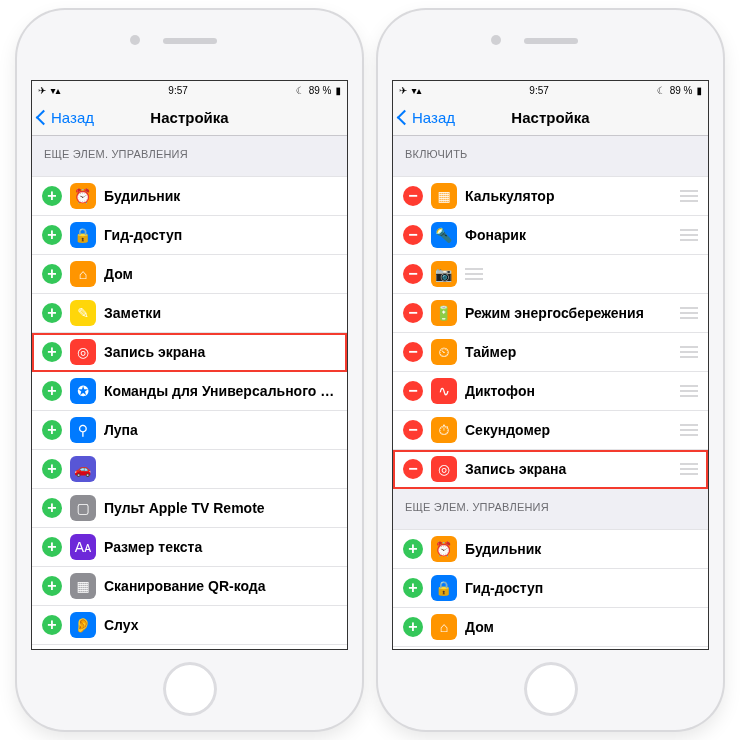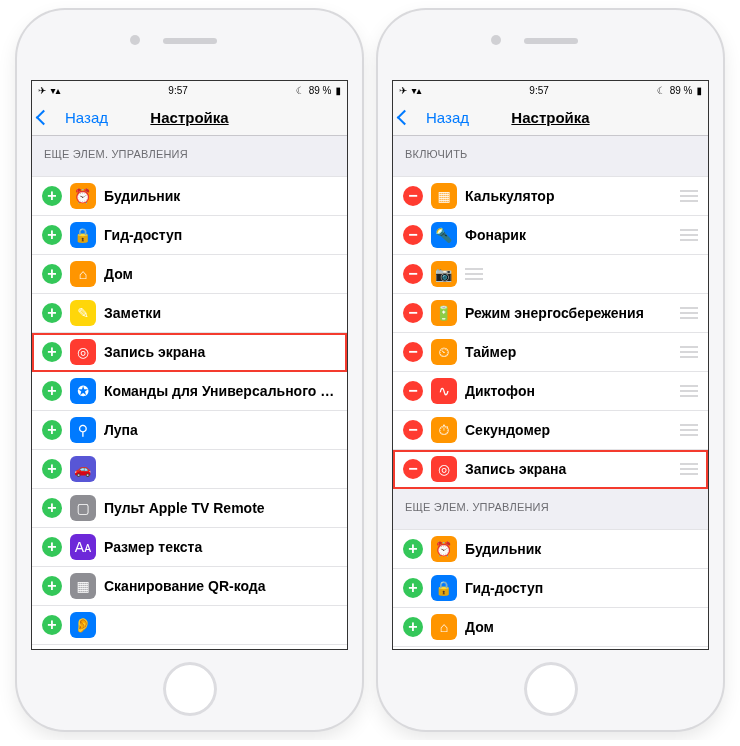--- a/index.html
+++ b/index.html
@@ -67,30 +67,29 @@
     border-bottom: 1px solid #c8c7cc;
     display: flex;
     align-items: center;
     position: relative;
     padding: 0 6px;
   }
   .back {
     color: #007aff;
     display: flex;
     align-items: center;
-    gap: 16px;
+    gap: 2px;
     font-size: 15px;
   }
   .navtitle {
     position: absolute;
     left: 50%; transform: translateX(-50%);
     font-weight: 600;
     font-size: 15px;
     color: #000;
-    text-decoration: underline;
   }
   .list {
     flex: 1;
     overflow: hidden;
     background: #efeff4;
   }
   .section-header {
     font-size: 11px;
     color: #6d6d72;
     padding: 12px 12px 16px 12px;
@@ -231,20 +230,21 @@
             <div class="rowlabel">Размер текста</div>
           </div>
           <div class="row">
             <div class="addbtn">+</div>
             <div class="appicon" style="background: rgb(142, 142, 147);">▦</div>
             <div class="rowlabel">Сканирование QR-кода</div>
           </div>
           <div class="row">
             <div class="addbtn">+</div>
             <div class="appicon" style="background: rgb(0, 122, 255);">👂</div>
+            <div class="rowlabel">Слух</div>
           </div>
           <div class="row">
             <div class="addbtn">+</div>
             <div class="appicon" style="background: rgb(52, 199, 89);">▭</div>
             <div class="rowlabel">Wallet</div>
           </div>
         </div>
     </div>
   </div>
   <div class="homebtn"></div>

